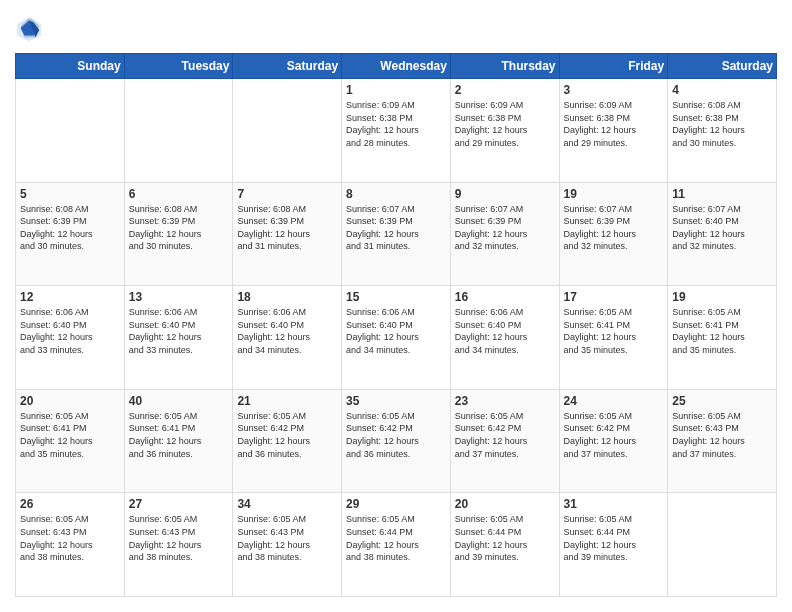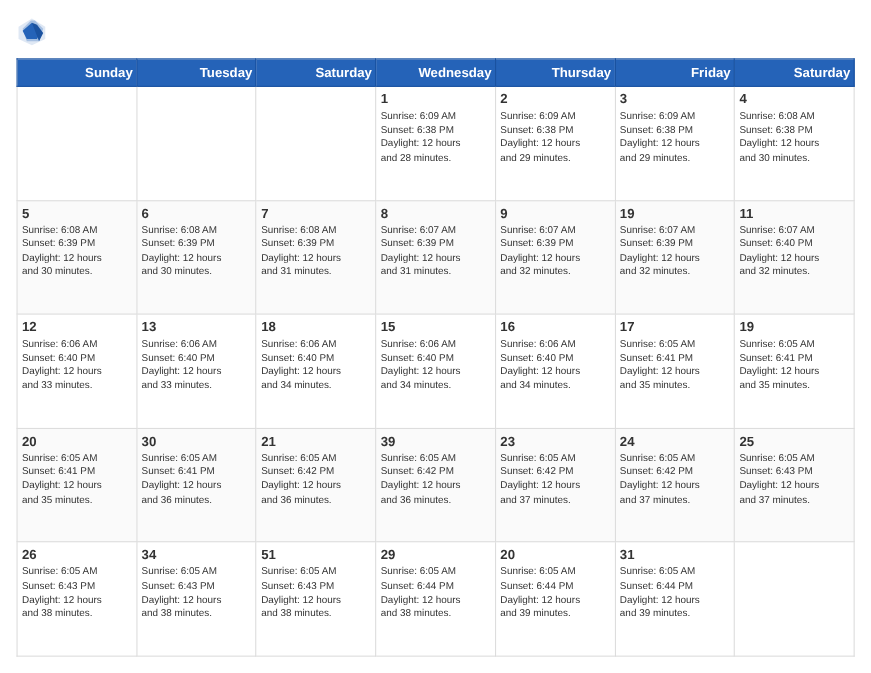--- a/index.html
+++ b/index.html
@@ -273,35 +273,35 @@
         </tr>
         <tr>
           <td>
             <span class="day-num">20</span>
             <div class="cell-info" style="white-space: pre-line;">Sunrise: 6:05 AM
 Sunset: 6:41 PM
 Daylight: 12 hours
 and 35 minutes.</div>
           </td>
           <td>
-            <span class="day-num">30</span>
+            <span class="day-num">40</span>
             <div class="cell-info" style="white-space: pre-line;">Sunrise: 6:05 AM
 Sunset: 6:41 PM
 Daylight: 12 hours
 and 36 minutes.</div>
           </td>
           <td>
             <span class="day-num">21</span>
             <div class="cell-info" style="white-space: pre-line;">Sunrise: 6:05 AM
 Sunset: 6:42 PM
 Daylight: 12 hours
 and 36 minutes.</div>
           </td>
           <td>
-            <span class="day-num">39</span>
+            <span class="day-num">35</span>
             <div class="cell-info" style="white-space: pre-line;">Sunrise: 6:05 AM
 Sunset: 6:42 PM
 Daylight: 12 hours
 and 36 minutes.</div>
           </td>
           <td>
             <span class="day-num">23</span>
             <div class="cell-info" style="white-space: pre-line;">Sunrise: 6:05 AM
 Sunset: 6:42 PM
 Daylight: 12 hours
@@ -324,28 +324,28 @@
         </tr>
         <tr>
           <td>
             <span class="day-num">26</span>
             <div class="cell-info" style="white-space: pre-line;">Sunrise: 6:05 AM
 Sunset: 6:43 PM
 Daylight: 12 hours
 and 38 minutes.</div>
           </td>
           <td>
+            <span class="day-num">27</span>
+            <div class="cell-info" style="white-space: pre-line;">Sunrise: 6:05 AM
+Sunset: 6:43 PM
+Daylight: 12 hours
+and 38 minutes.</div>
+          </td>
+          <td>
             <span class="day-num">34</span>
-            <div class="cell-info" style="white-space: pre-line;">Sunrise: 6:05 AM
-Sunset: 6:43 PM
-Daylight: 12 hours
-and 38 minutes.</div>
-          </td>
-          <td>
-            <span class="day-num">51</span>
             <div class="cell-info" style="white-space: pre-line;">Sunrise: 6:05 AM
 Sunset: 6:43 PM
 Daylight: 12 hours
 and 38 minutes.</div>
           </td>
           <td>
             <span class="day-num">29</span>
             <div class="cell-info" style="white-space: pre-line;">Sunrise: 6:05 AM
 Sunset: 6:44 PM
 Daylight: 12 hours

